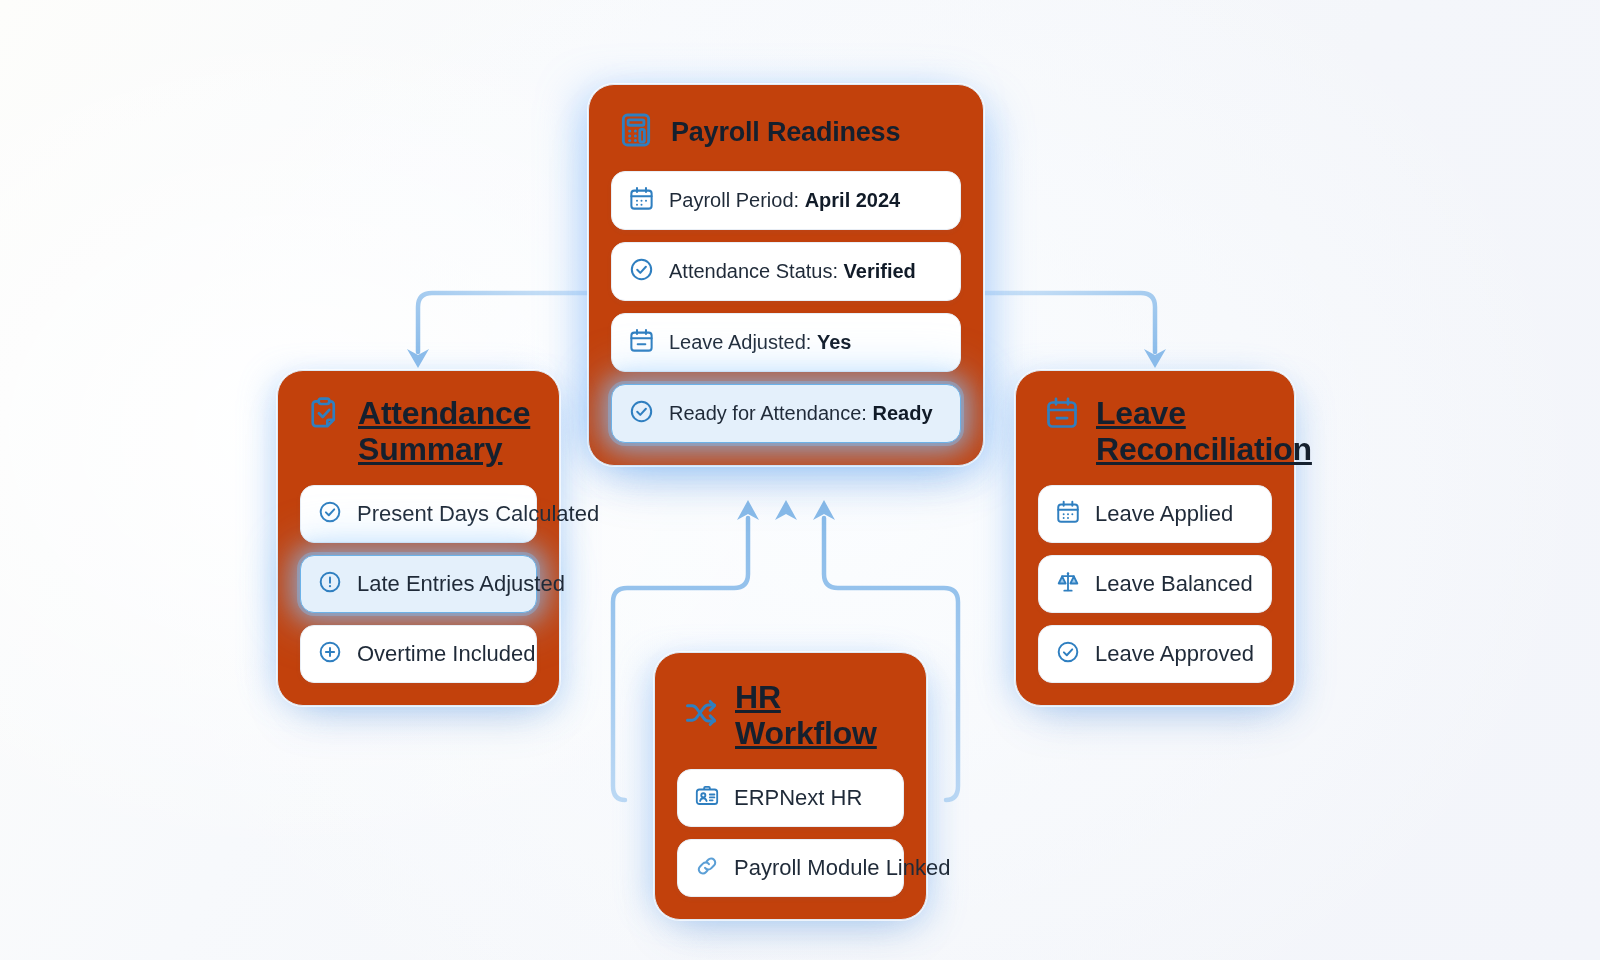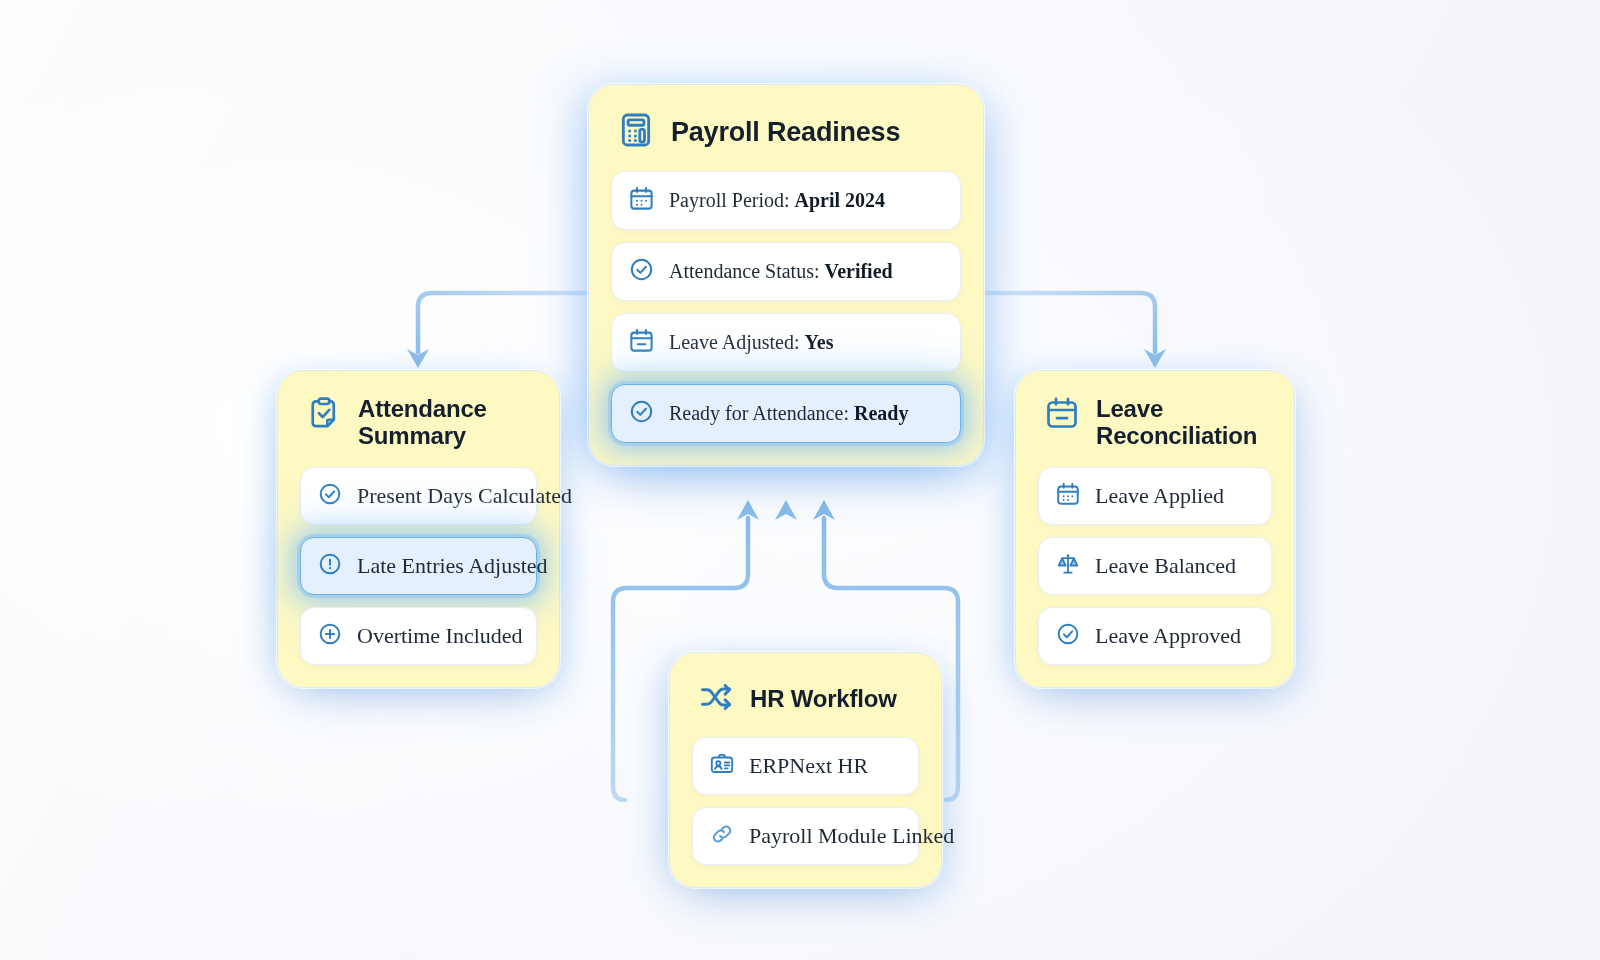--- a/index.html
+++ b/index.html
@@ -16,21 +16,21 @@
     position: relative;
   }
   #stage { position: absolute; inset: 0; }
 
   
   #wires { position: absolute; inset: 0; width: 1600px; height: 960px; pointer-events: none; }
 
   
   .card {
     position: absolute;
-    background: #fef9c3;
+    background: #c2410c;
     border: 1.5px solid #dfe8f3;
     border-radius: 26px;
     box-shadow:
       0 0 0 1px rgba(255,255,255,0.7),
       -14px 0 34px -10px rgba(120,180,250,0.42),
       14px 10px 34px -10px rgba(120,180,250,0.35),
       0 22px 48px -18px rgba(90,130,190,0.30);
     z-index: 3;
   }
   .card-hero {
@@ -48,23 +48,23 @@
     padding: 26px 28px 8px 28px;
   }
   .card-head.stacked { align-items: flex-start; padding-top: 24px; }
   .card-title {
     font-size: 27px;
     font-weight: bold;
     color: #15202e;
     letter-spacing: -0.2px;
     line-height: 1.13;
   }
-  .card-title.small { font-size: 24px; }
-
-  .rows { padding: 10px 22px 22px 22px; display: flex; flex-direction: column; gap: 12px; font-family: Liberation Serif, serif; }
+  .card-title.small { font-size: 32px; text-decoration: underline; }
+
+  .rows { padding: 10px 22px 22px 22px; display: flex; flex-direction: column; gap: 12px; }
   .row {
     display: flex;
     align-items: center;
     gap: 14px;
     background: #ffffff;
     border: 1.4px solid #e9eef5;
     border-radius: 14px;
     padding: 13px 16px;
     box-shadow: 0 2px 5px rgba(100,140,200,0.06);
   }
@@ -84,21 +84,21 @@
       0 0 22px 6px rgba(125,190,250,0.58),
       0 0 44px 14px rgba(150,205,255,0.38);
   }
 
   .ico { flex: 0 0 auto; display: block; }
 
   
   #card-payroll   { left: 588px;  top: 84px;  width: 396px; }
   #card-attend    { left: 277px;  top: 370px; width: 283px; }
   #card-leave     { left: 1015px; top: 370px; width: 280px; }
-  #card-hr        { left: 669px;  top: 652px; width: 273px; }
+  #card-hr        { left: 654px;  top: 652px; width: 273px; }
 </style>
 </head>
 <body>
 
 <div id="stage">
 
   <svg id="wires" viewBox="0 0 1600 960">
     <defs>
       <linearGradient id="gl" x1="1" y1="0" x2="0" y2="1">
         <stop offset="0%" stop-color="#cfe4f8"></stop>

